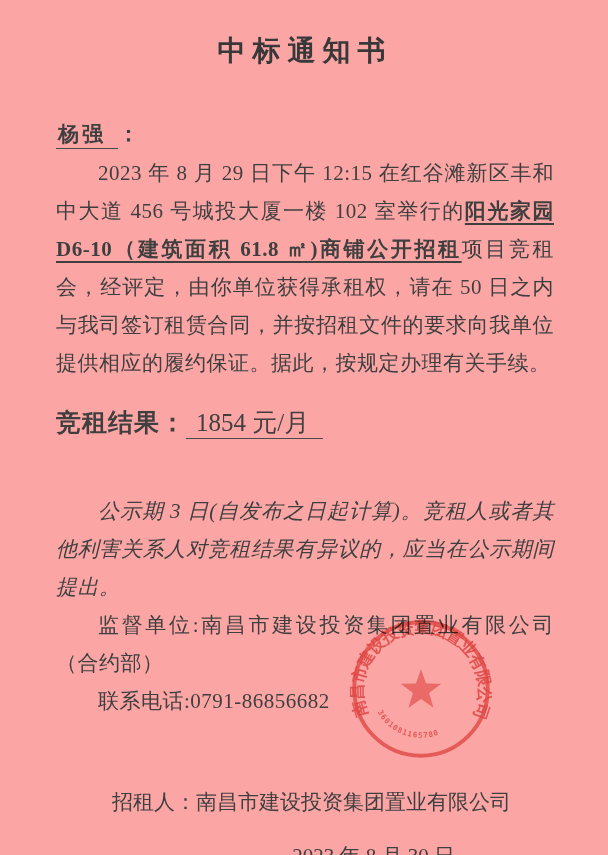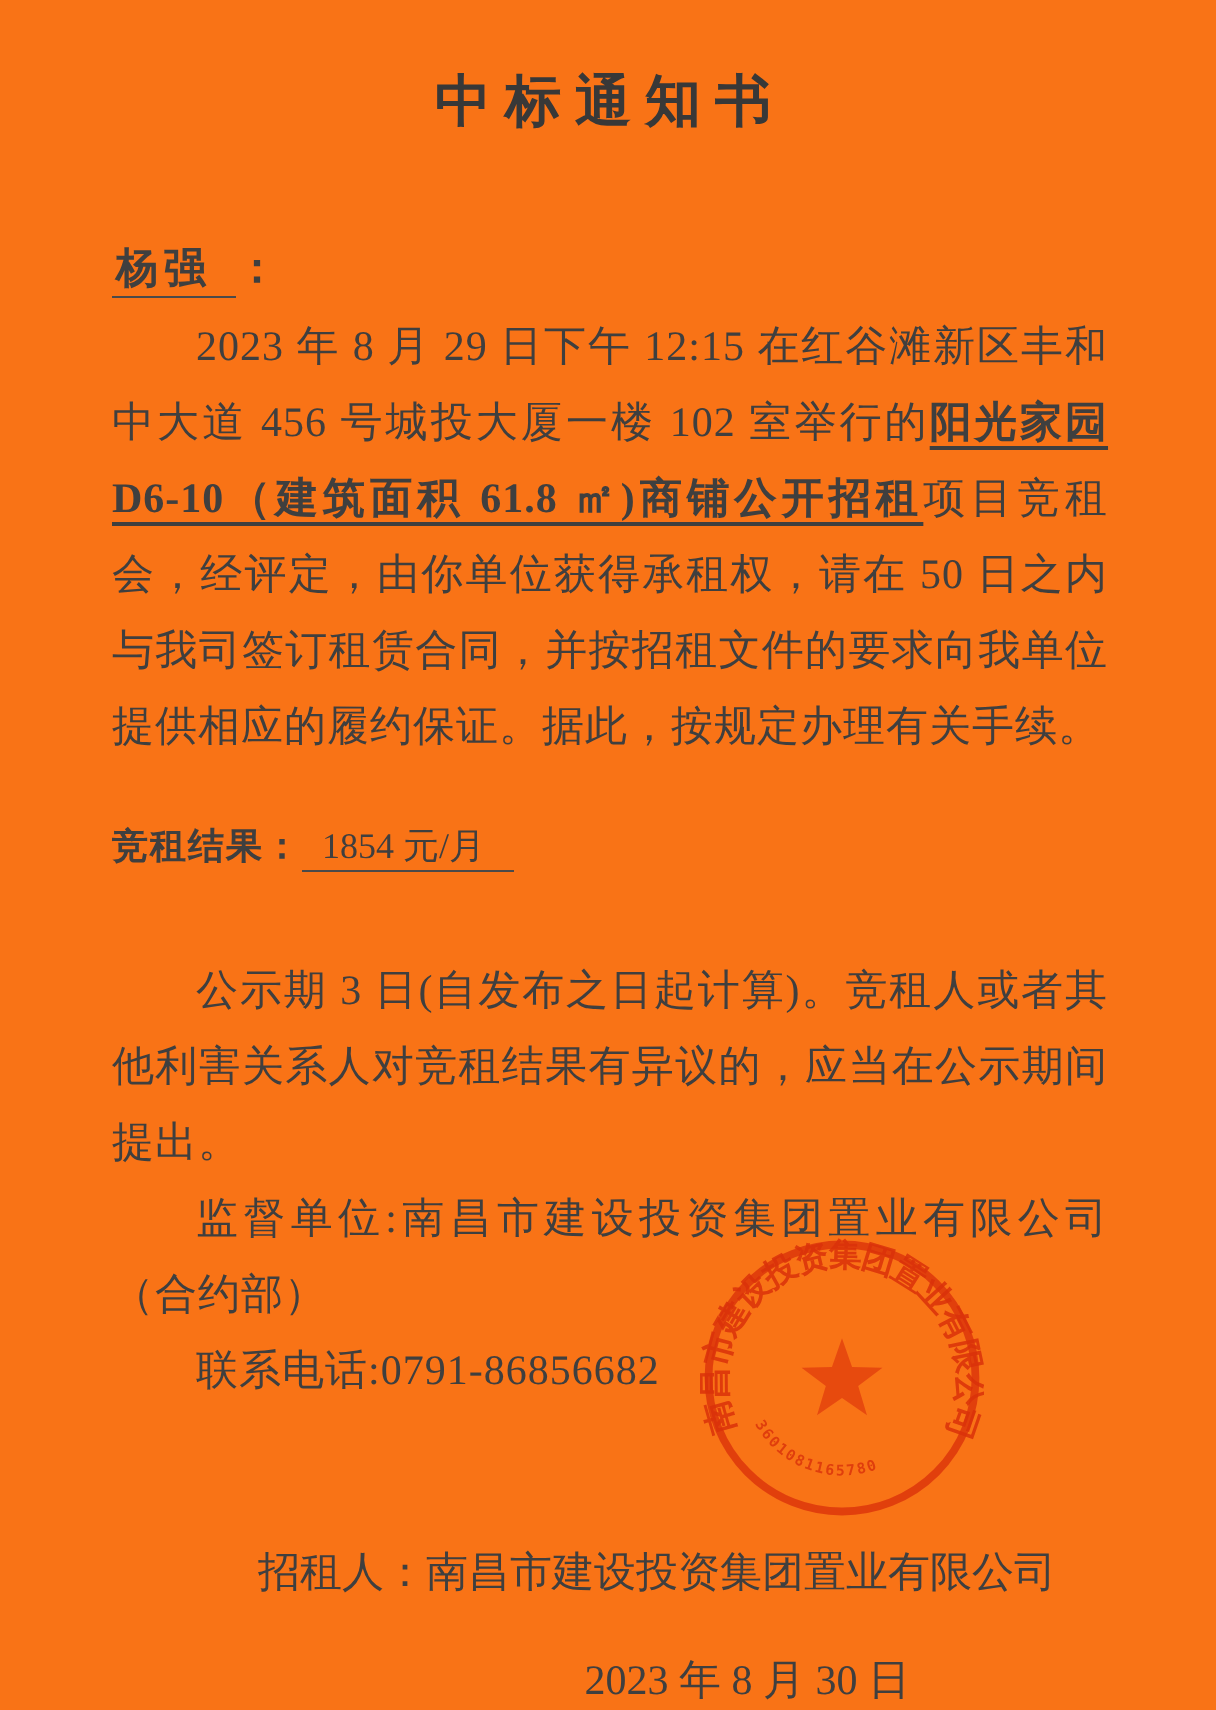--- a/index.html
+++ b/index.html
@@ -1,19 +1,19 @@
 <!DOCTYPE html>
 <html><head>
 <meta charset="utf-8">
 <style>
   html,body{margin:0;padding:0;background:#ffffff;}
   .page{
     position:relative;
     width:608px;height:855px;
-    background:#f97316;
+    background:#fca5a5;
     overflow:hidden;
     font-family:"Liberation Serif","DejaVu Serif",serif;
     color:#3f3f3f;
     box-sizing:border-box;
     padding:30px 54px 0 56px;
   }
   .title{
     margin:2px 0 0 0;
     text-align:center;
     font-size:28px;
@@ -39,37 +39,37 @@
     letter-spacing:0.5px;
   }
   .p1{margin-top:6px;text-indent:2em;}
   .hl{
     font-weight:700;
     text-decoration:underline;
     text-underline-offset:5px;
   }
   .result{
     margin:22px 0 0 0;
-    font-size:18px;
+    font-size:25px;
     line-height:38px;
   }
   .result .label{font-weight:700;letter-spacing:1px;}
   .result .value{
     border-bottom:1.5px solid #4a4a4a;
     padding:0 14px 2px 10px;
   }
-  .p2{margin-top:34px;text-indent:2em;}
+  .p2{margin-top:50px;text-indent:2em;font-style:italic;}
   .contact{margin-top:0;text-indent:2em;}
   .signature{
     margin-top:64px;
     text-align:right;
     font-size:21px;
     line-height:37px;
   }
-  .sig-lessor{margin:0;padding-right:26px;}
+  .sig-lessor{margin:17px;padding-right:26px;}
   .sig-date{margin:17px;padding-right:82px;}
   .stamp{
     position:absolute;
     left:350px;top:618px;
     width:142px;height:142px;
     mix-blend-mode:multiply;
     opacity:0.88;
     pointer-events:none;
   }
   .stamp svg{width:100%;height:100%;}

